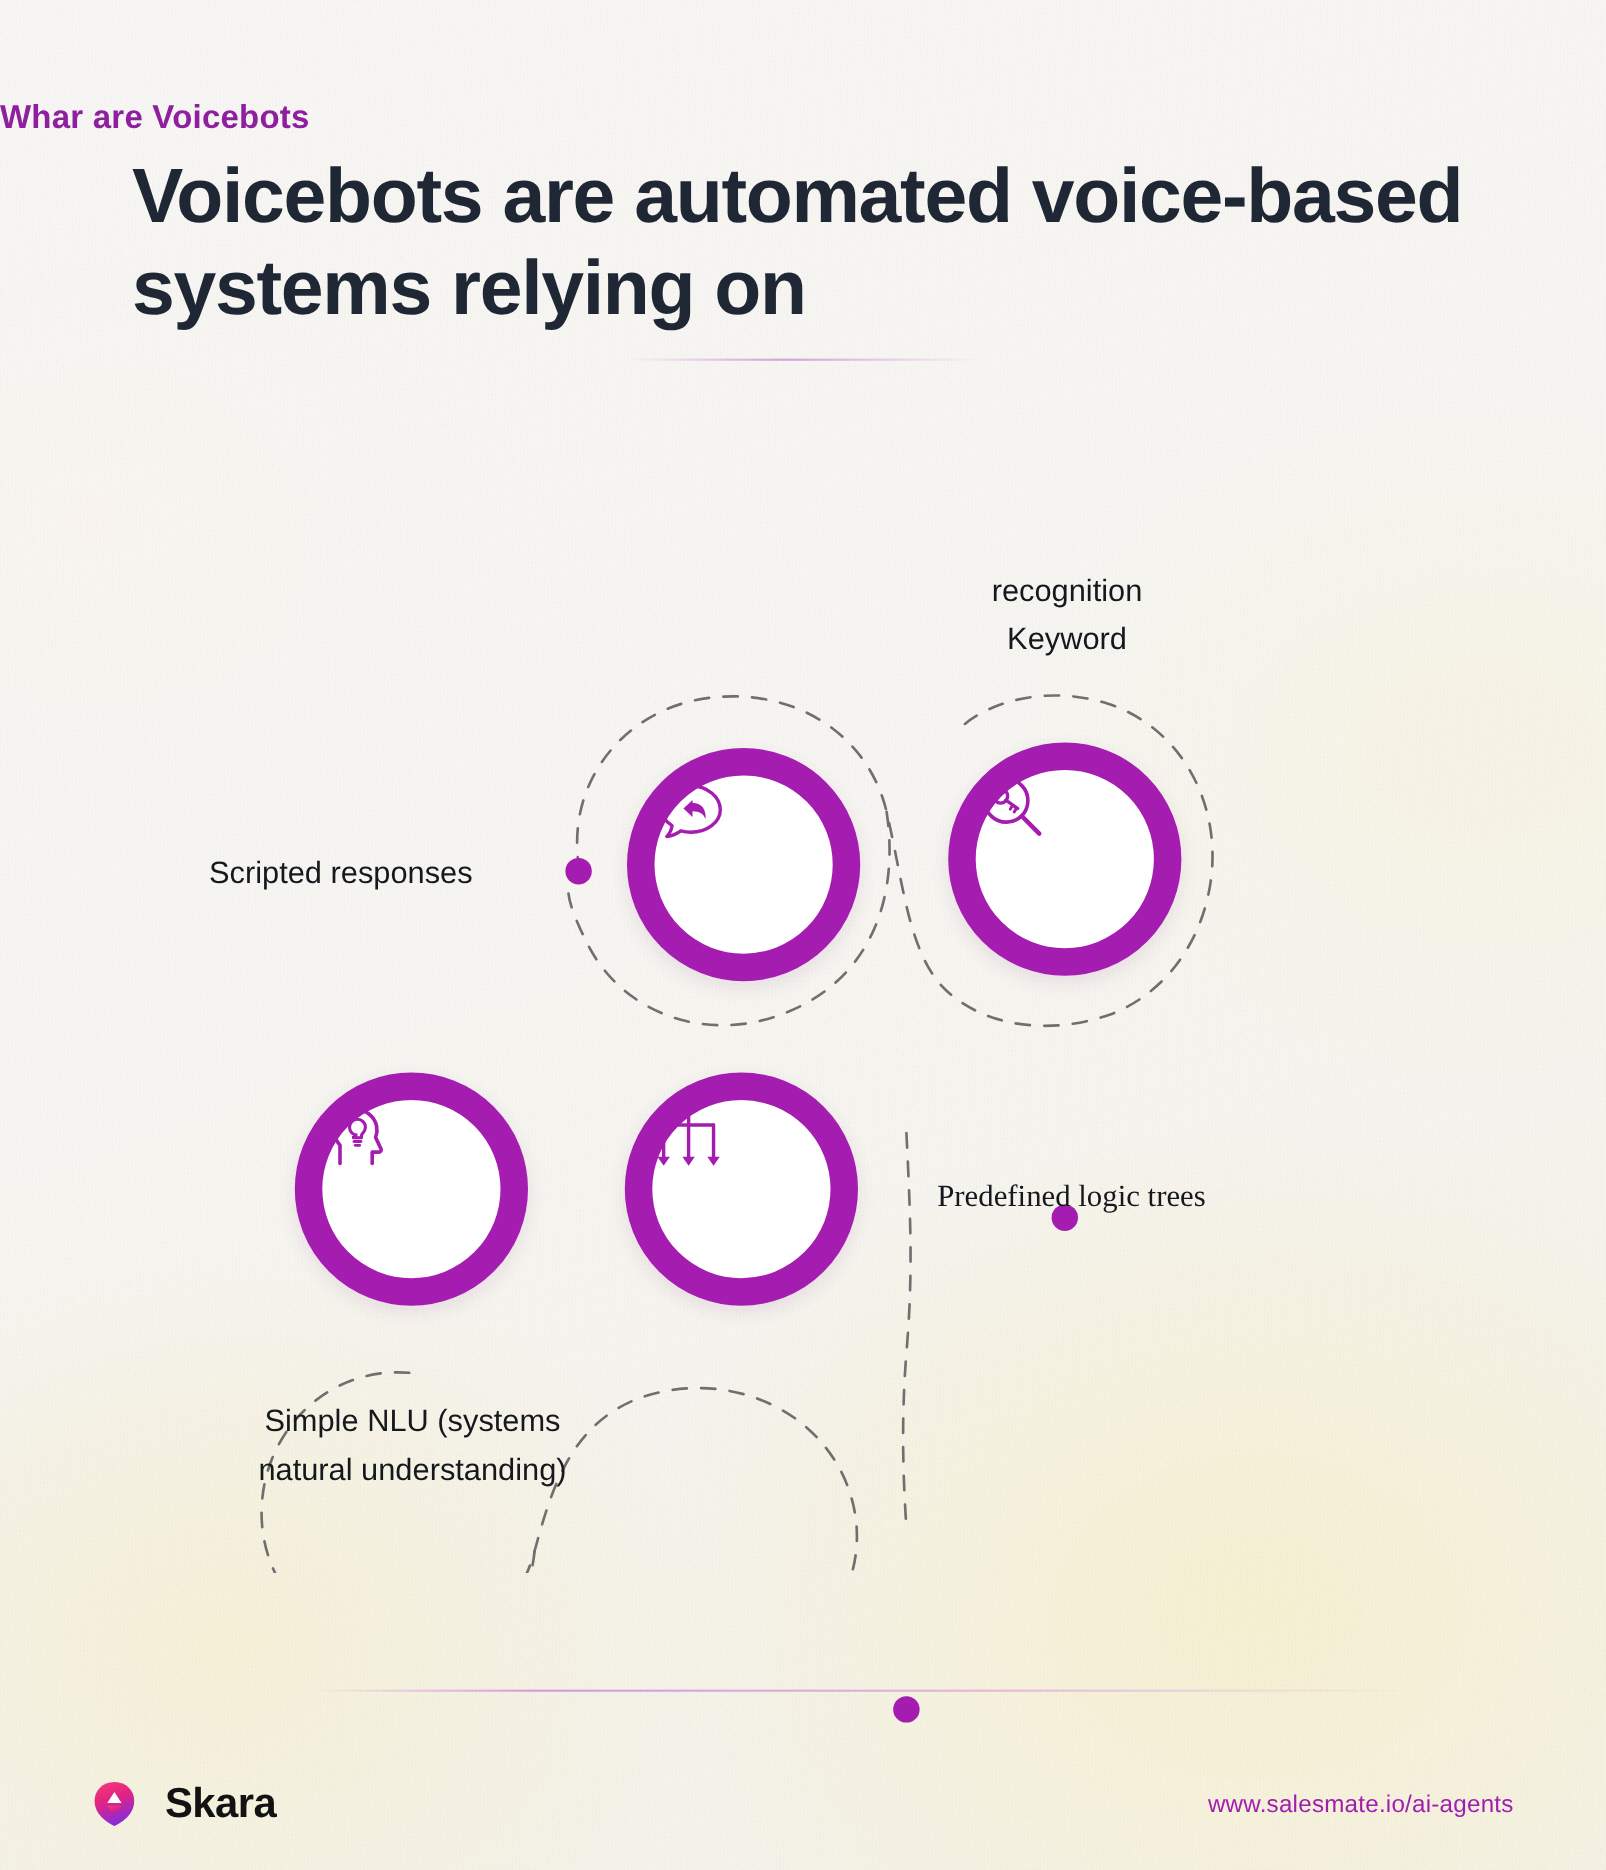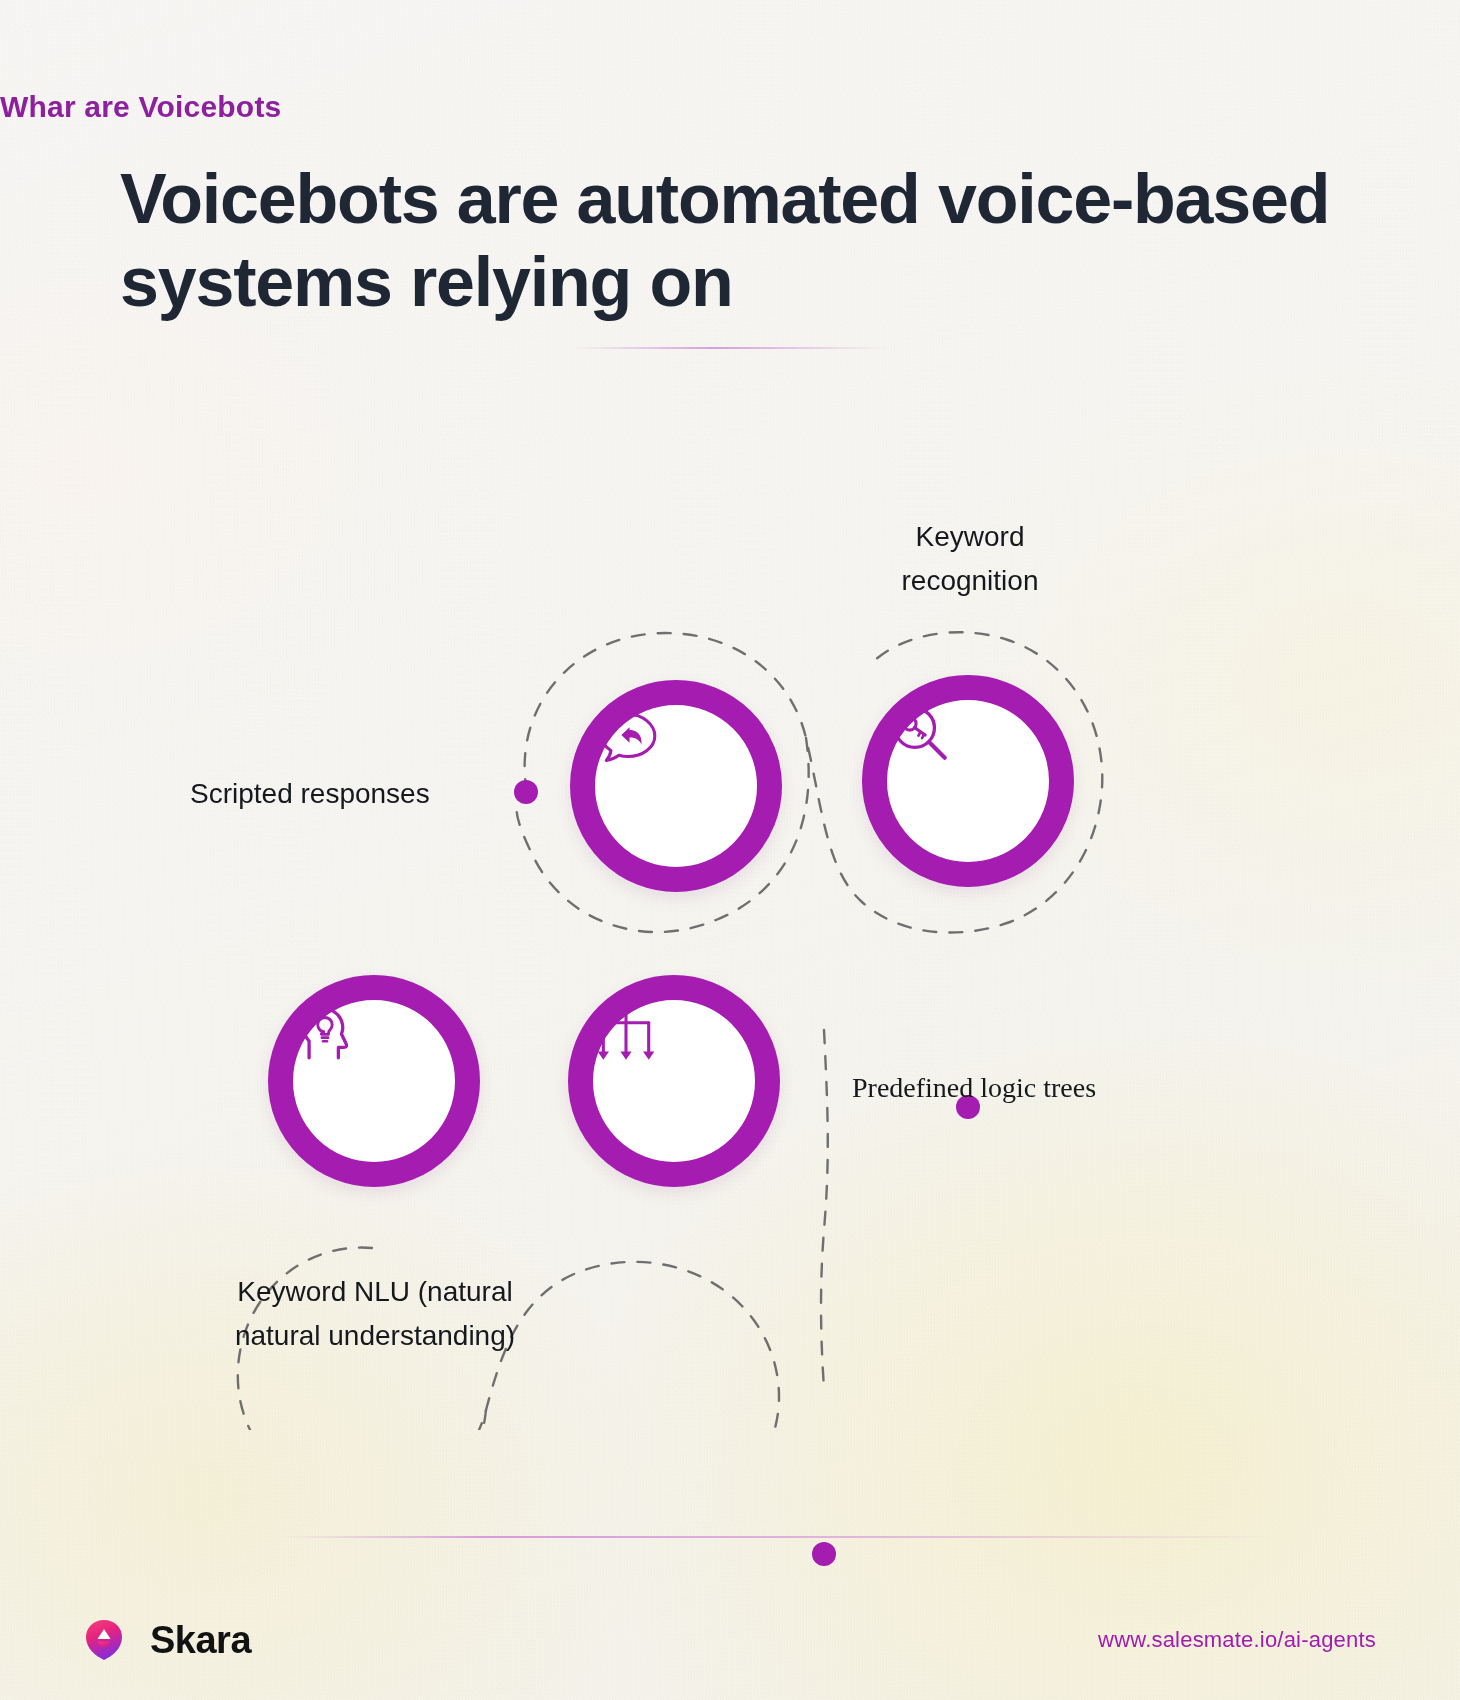--- a/index.html
+++ b/index.html
@@ -37,21 +37,21 @@
 
   .eyebrow {
     margin-top: 90px;
     font-size: 30px;
     font-weight: bold;
     color: #8e1f9e;
     letter-spacing: 0.2px;
   }
 
   .headline {
-    margin-top: 34px;
+    margin-top: 13px;
     font-size: 70px;
     line-height: 1.18;
     font-weight: bold;
     color: #1f2734;
     letter-spacing: -1.2px;
     padding: 0 120px;
   }
 
   .title-rule {
     margin: 24px auto 0;
@@ -246,26 +246,26 @@
 
   <div class="dot dot-1"></div>
   <div class="dot dot-2"></div>
 
   <div class="dot dot-4"></div>
 </div>
 
 <div class="label label-scripted">Scripted responses</div>
 
 <div class="label label-keyword">
+  <div>recognition</div>
   <div>Keyword</div>
-  <div>recognition</div>
 </div>
 
 <div class="label label-nlu">
-  <div>Keyword NLU (natural</div>
+  <div>Simple NLU (systems</div>
   <div>natural understanding)</div>
 </div>
 
 <div class="label label-logic">Predefined logic trees</div>
 
 <div class="footer-rule"></div>
 
 <div class="footer">
   <div class="brand">
     <svg width="40" height="44" viewBox="0 0 40 44">

